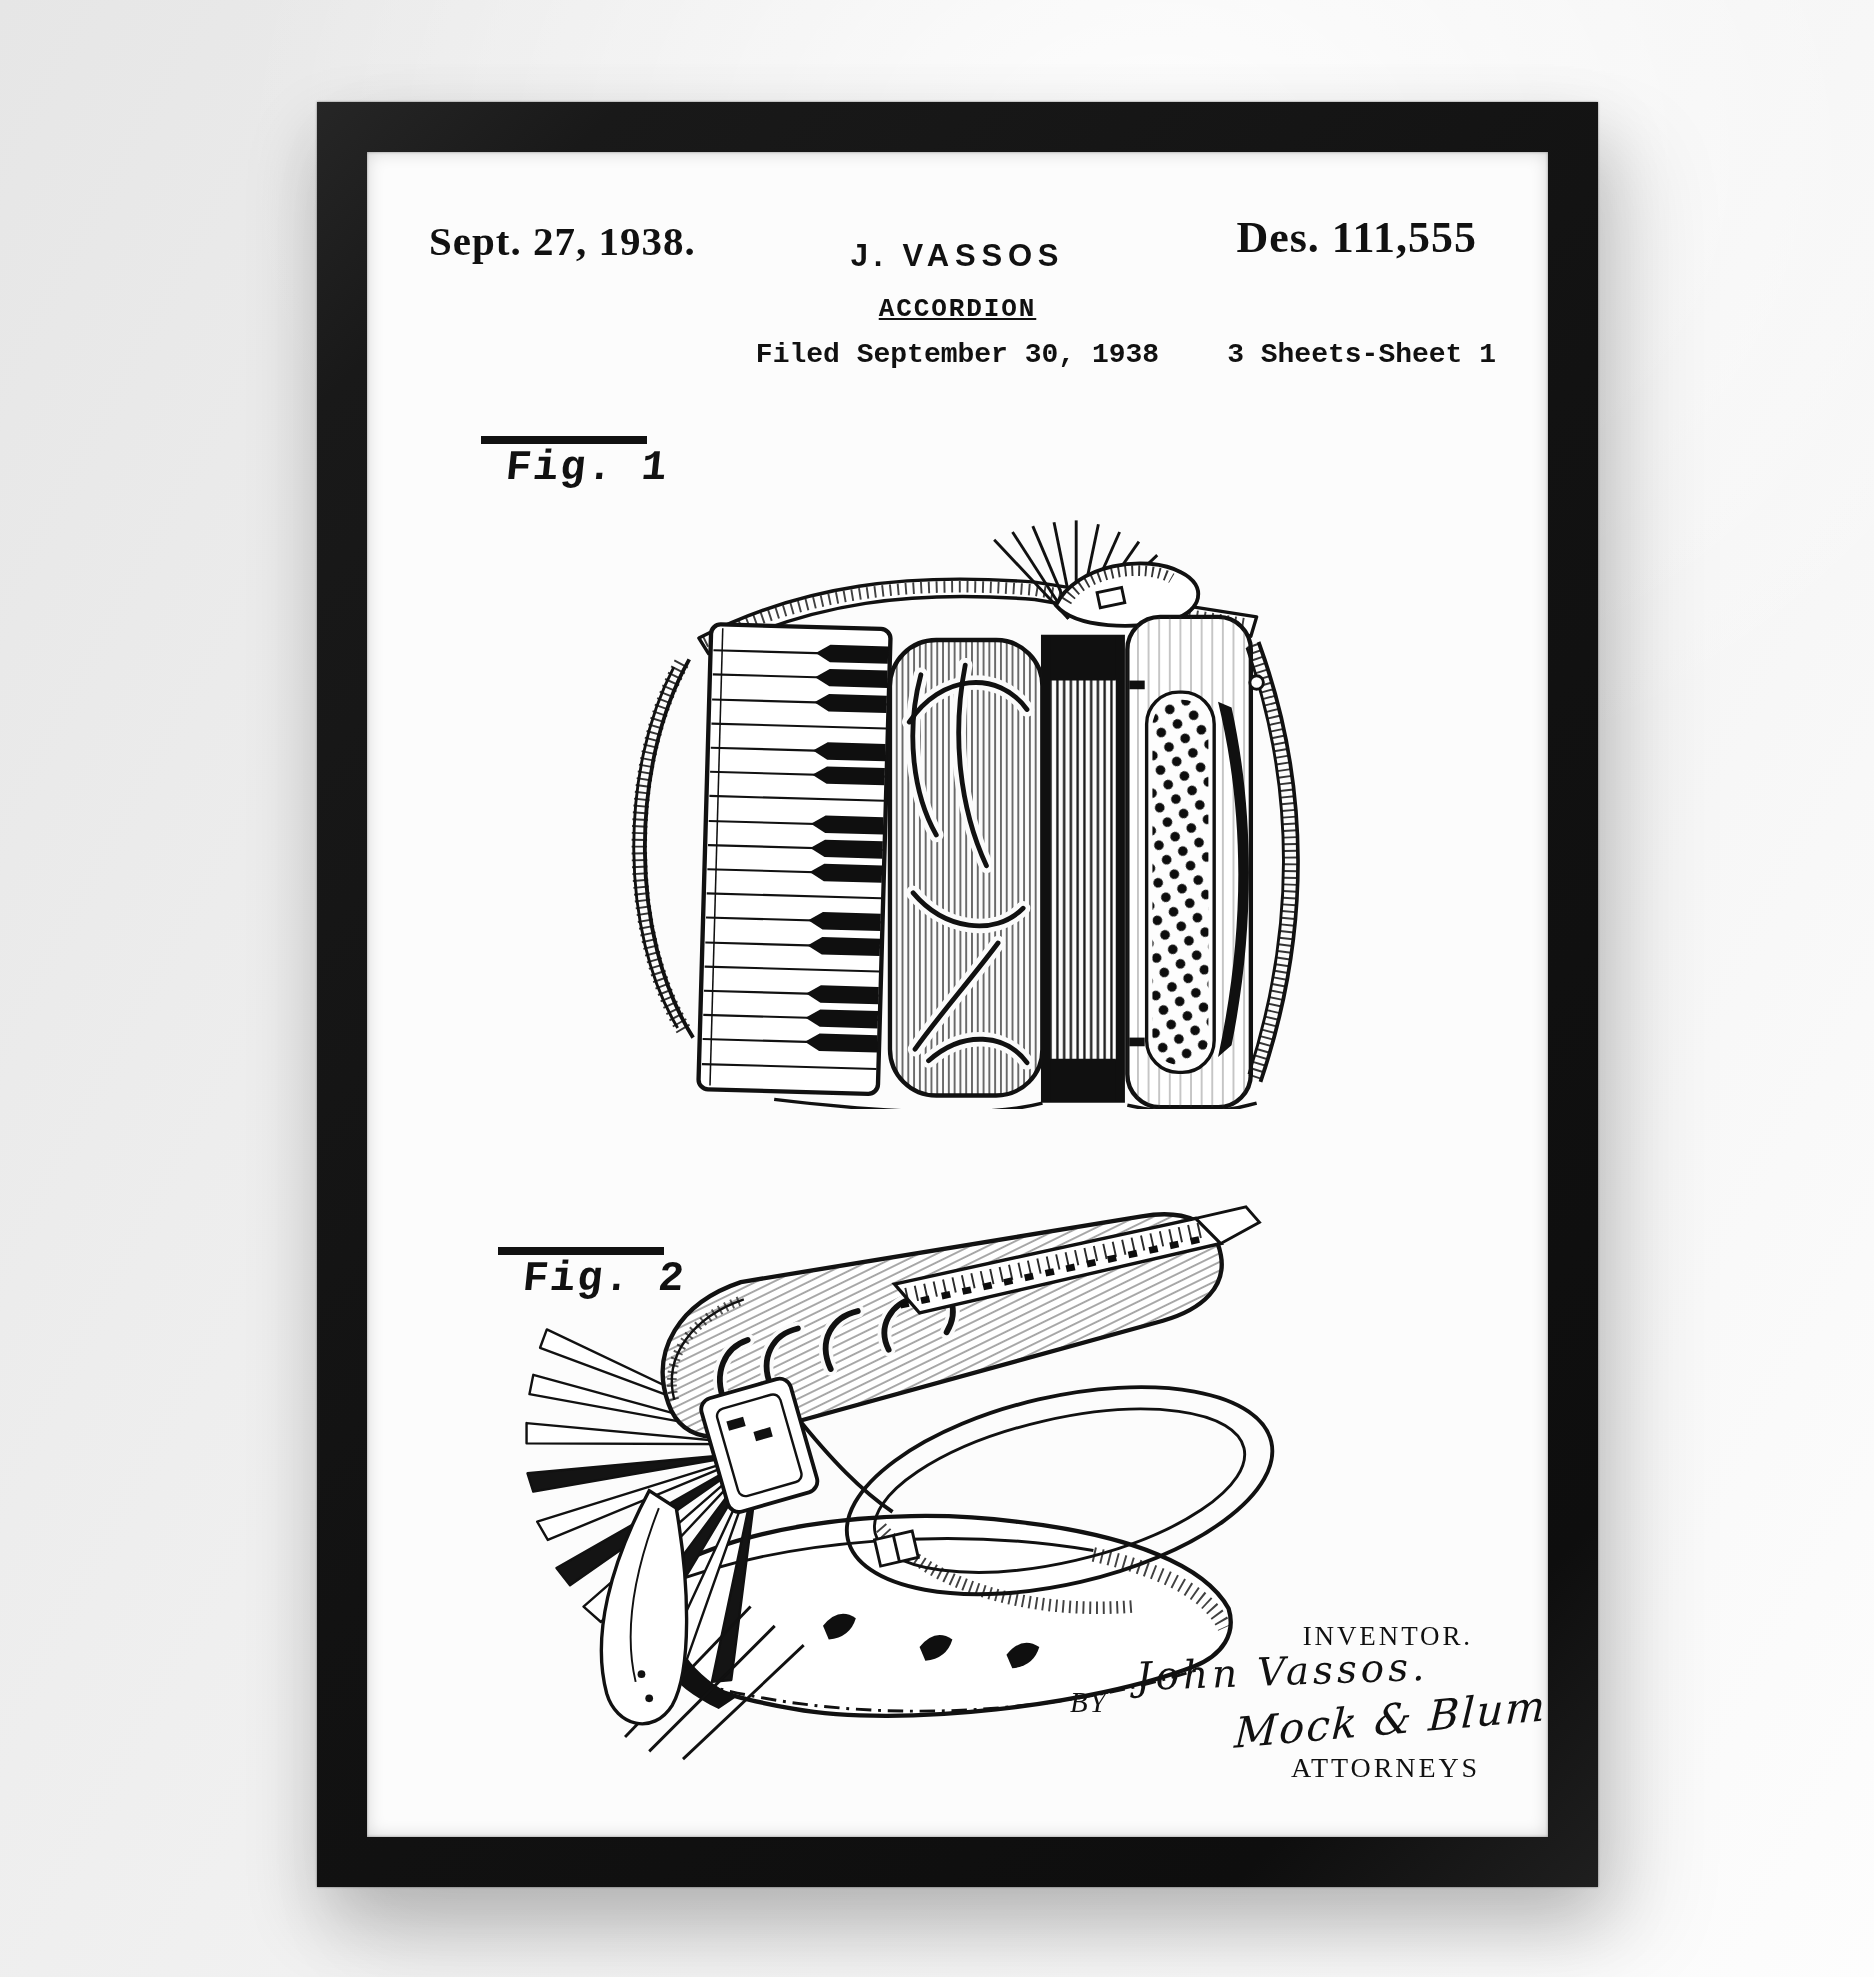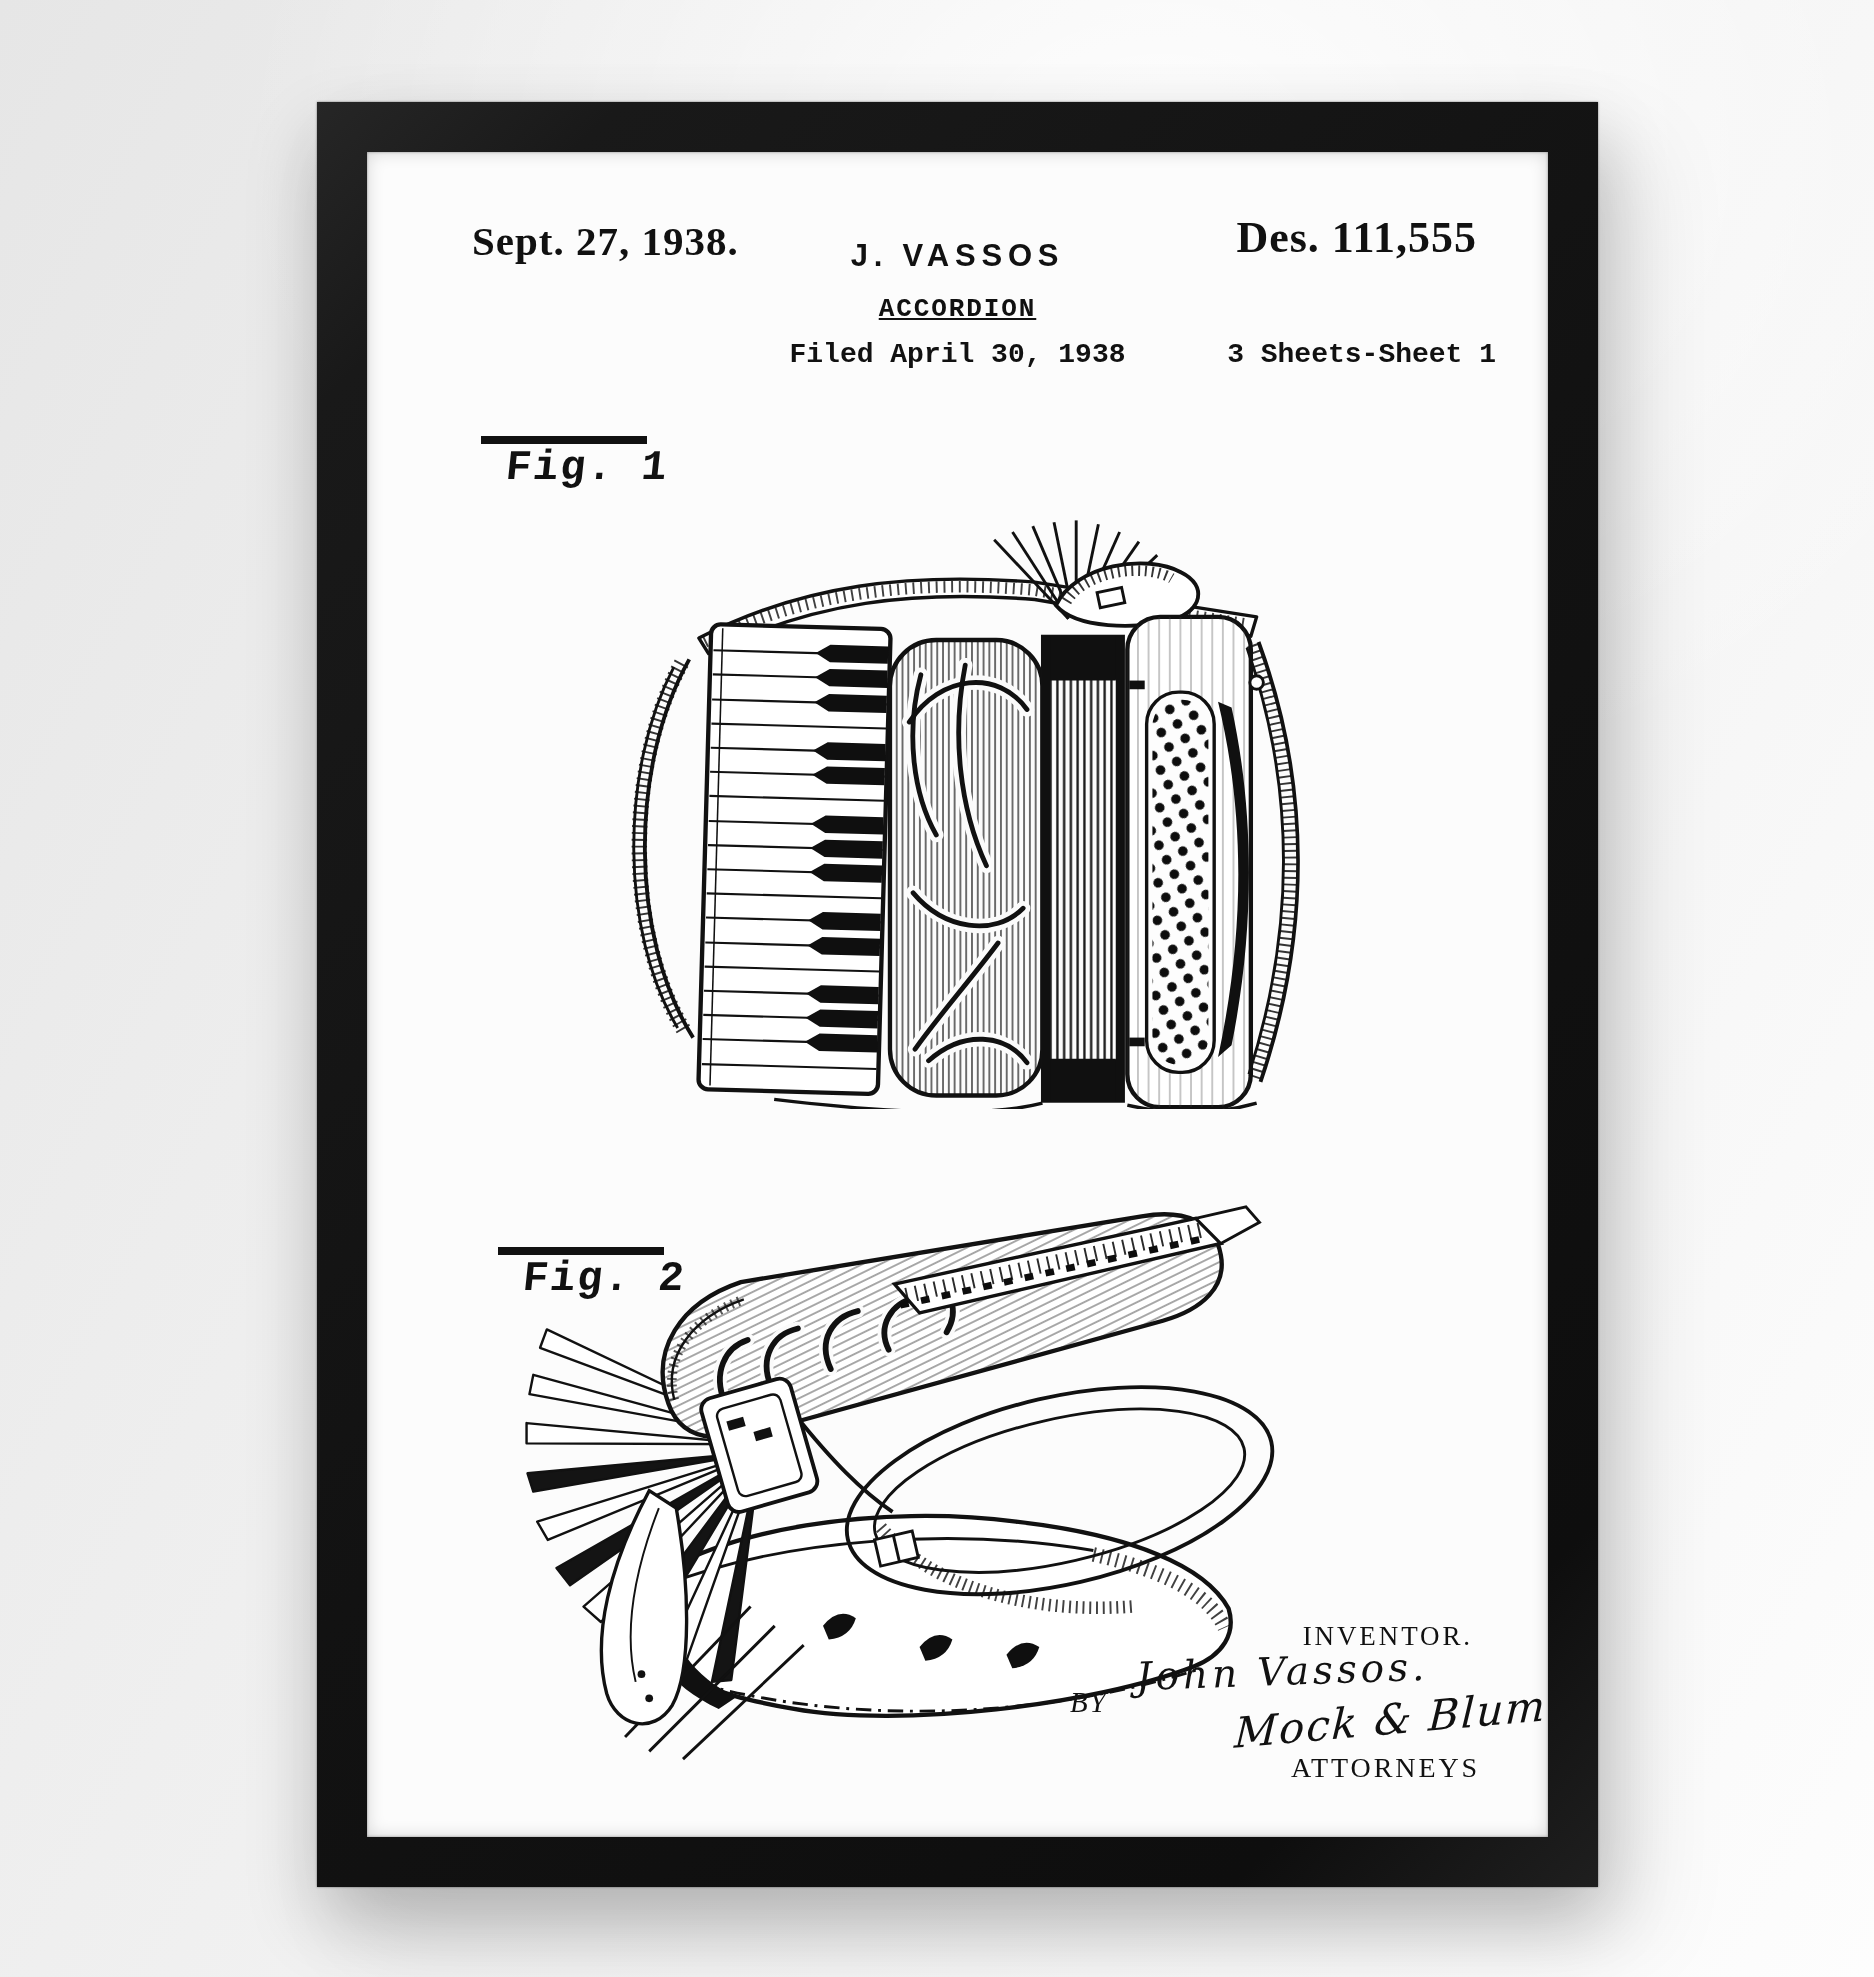--- a/index.html
+++ b/index.html
@@ -15,21 +15,21 @@
     position:absolute;left:317px;top:102px;width:1281px;height:1785px;
     background:linear-gradient(135deg,#262626 0%,#191919 10%,#121212 50%,#0e0e0e 88%,#1f1f1f 100%);
     box-shadow:0 33px 68px rgba(0,0,0,.20), 41px 46px 87px rgba(0,0,0,.10), 0 0 1.9px rgba(0,0,0,.5);
   }
   .paper{
     position:absolute;left:50px;top:50px;right:50px;bottom:50px;
     background:var(--paper,#fcfcfc);
     box-shadow:inset 0 0 17.4px rgba(0,0,0,.16), inset 0 0 2.9px rgba(0,0,0,.38);
   }
   .paper *{position:absolute;}
-  .pat-date{left:62px;top:64px;font:bold 41px/1.25 "Liberation Serif",serif;letter-spacing:1px;margin-left:43px;}
+  .pat-date{left:62px;top:64px;font:bold 41px/1.25 "Liberation Serif",serif;letter-spacing:1px;}
   .pat-number{right:71px;top:58px;font:bold 44px/1.25 "Liberation Serif",serif;letter-spacing:1px;text-align:right;}
   .pat-name{left:0;right:0;top:75px;text-align:center;
     font:bold 31px/1.2 "Liberation Sans",sans-serif;letter-spacing:5.8px;margin-top:10px;}
   .pat-title{left:0;right:0;top:141px;text-align:center;
     font:bold 26px/1.3 "Liberation Mono",monospace;letter-spacing:1.9px;text-decoration:underline;}
   .pat-filed{left:0;right:0;top:185px;text-align:center;
     font:bold 28px/1.3 "Liberation Mono",monospace;letter-spacing:0px;}
   .pat-sheet{right:52px;top:185px;font:bold 28px/1.3 "Liberation Mono",monospace;text-align:center;}
   .fig-label{width:222px;}
   .fig-label .bar{display:block;position:static;width:166px;height:7.7px;background:var(--ink,#111);margin-bottom:1.9px;}
@@ -51,21 +51,21 @@
 </head>
 <body>
 
 <div class="frame">
   <div class="paper">
 
     <div class="pat-date">Sept. 27, 1938.</div>
     <div class="pat-name">J. VASSOS</div>
     <div class="pat-number">Des. 111,555</div>
     <div class="pat-title">ACCORDION</div>
-    <div class="pat-filed">Filed April 30, 1938</div>
+    <div class="pat-filed">Filed September 30, 1938</div>
     <div class="pat-sheet">3 Sheets-Sheet 1</div>
 
     <div class="fig-label fig1-label">
       <span class="bar"></span>
       <span class="txt">Fig. 1</span>
     </div>
 
     <svg class="fig1-svg" viewBox="0 0 752 656">
       <defs>
         <pattern id="f1-grille" width="6" height="10" patternUnits="userSpaceOnUse">

